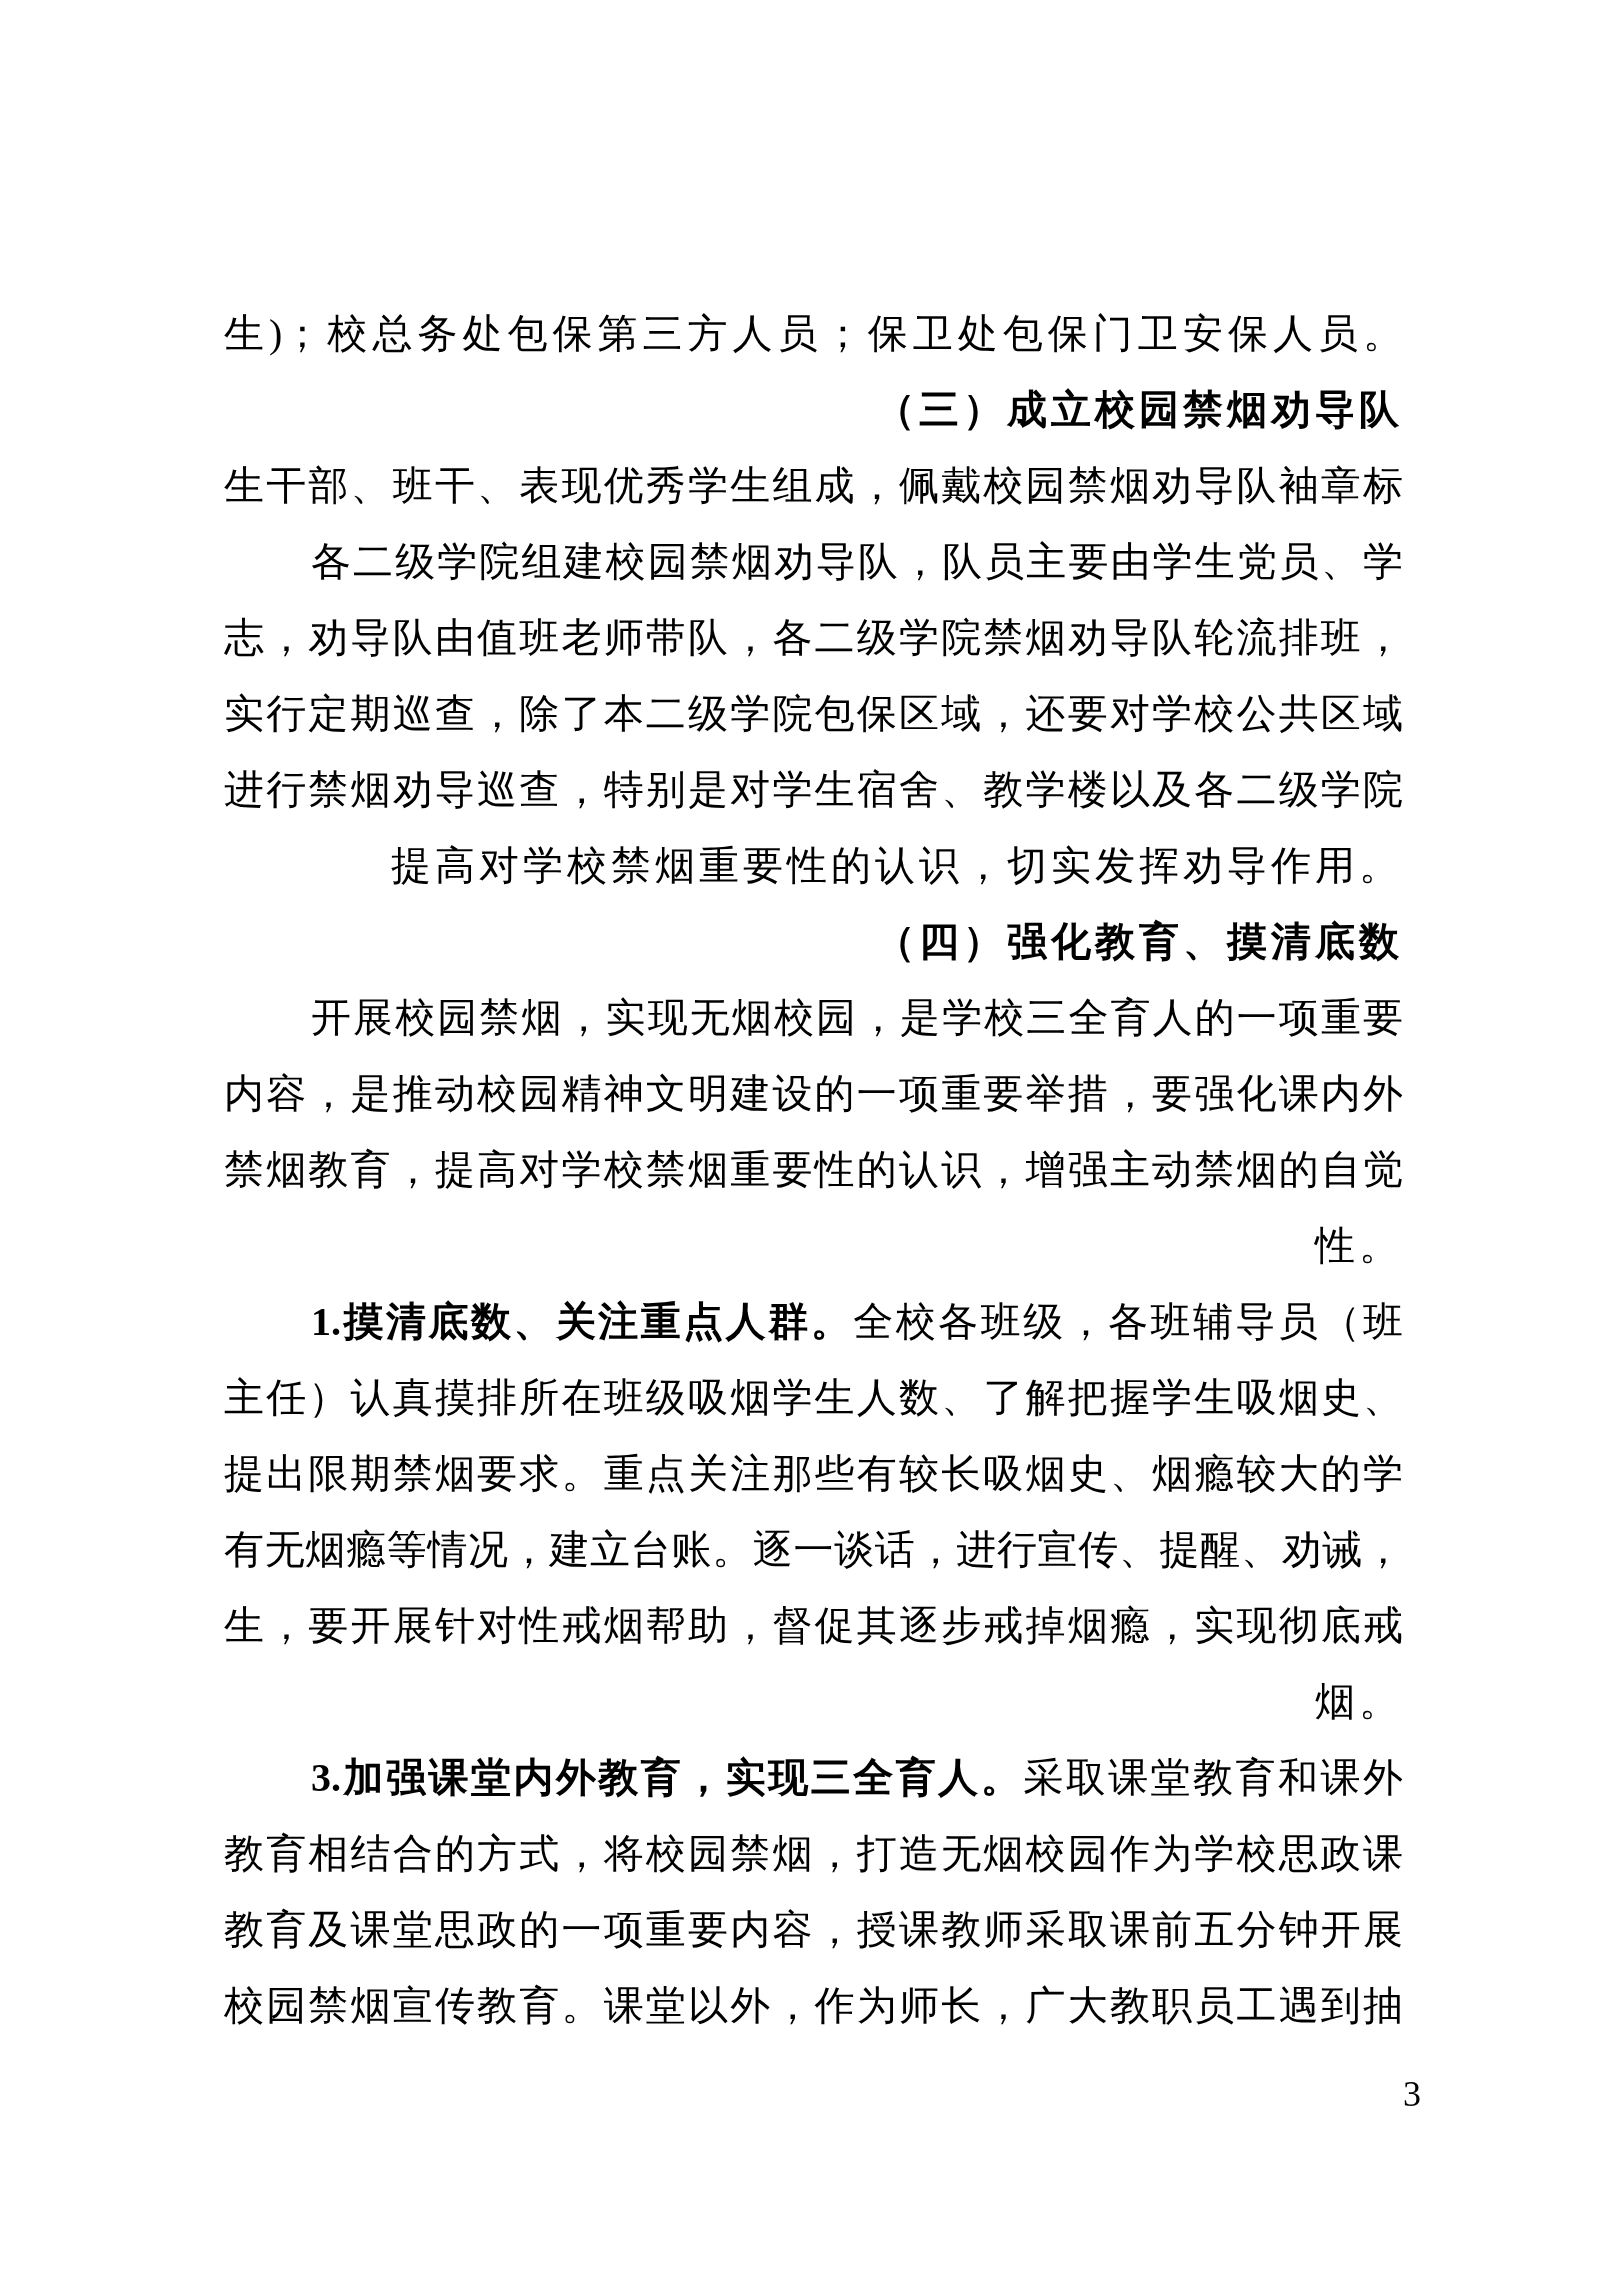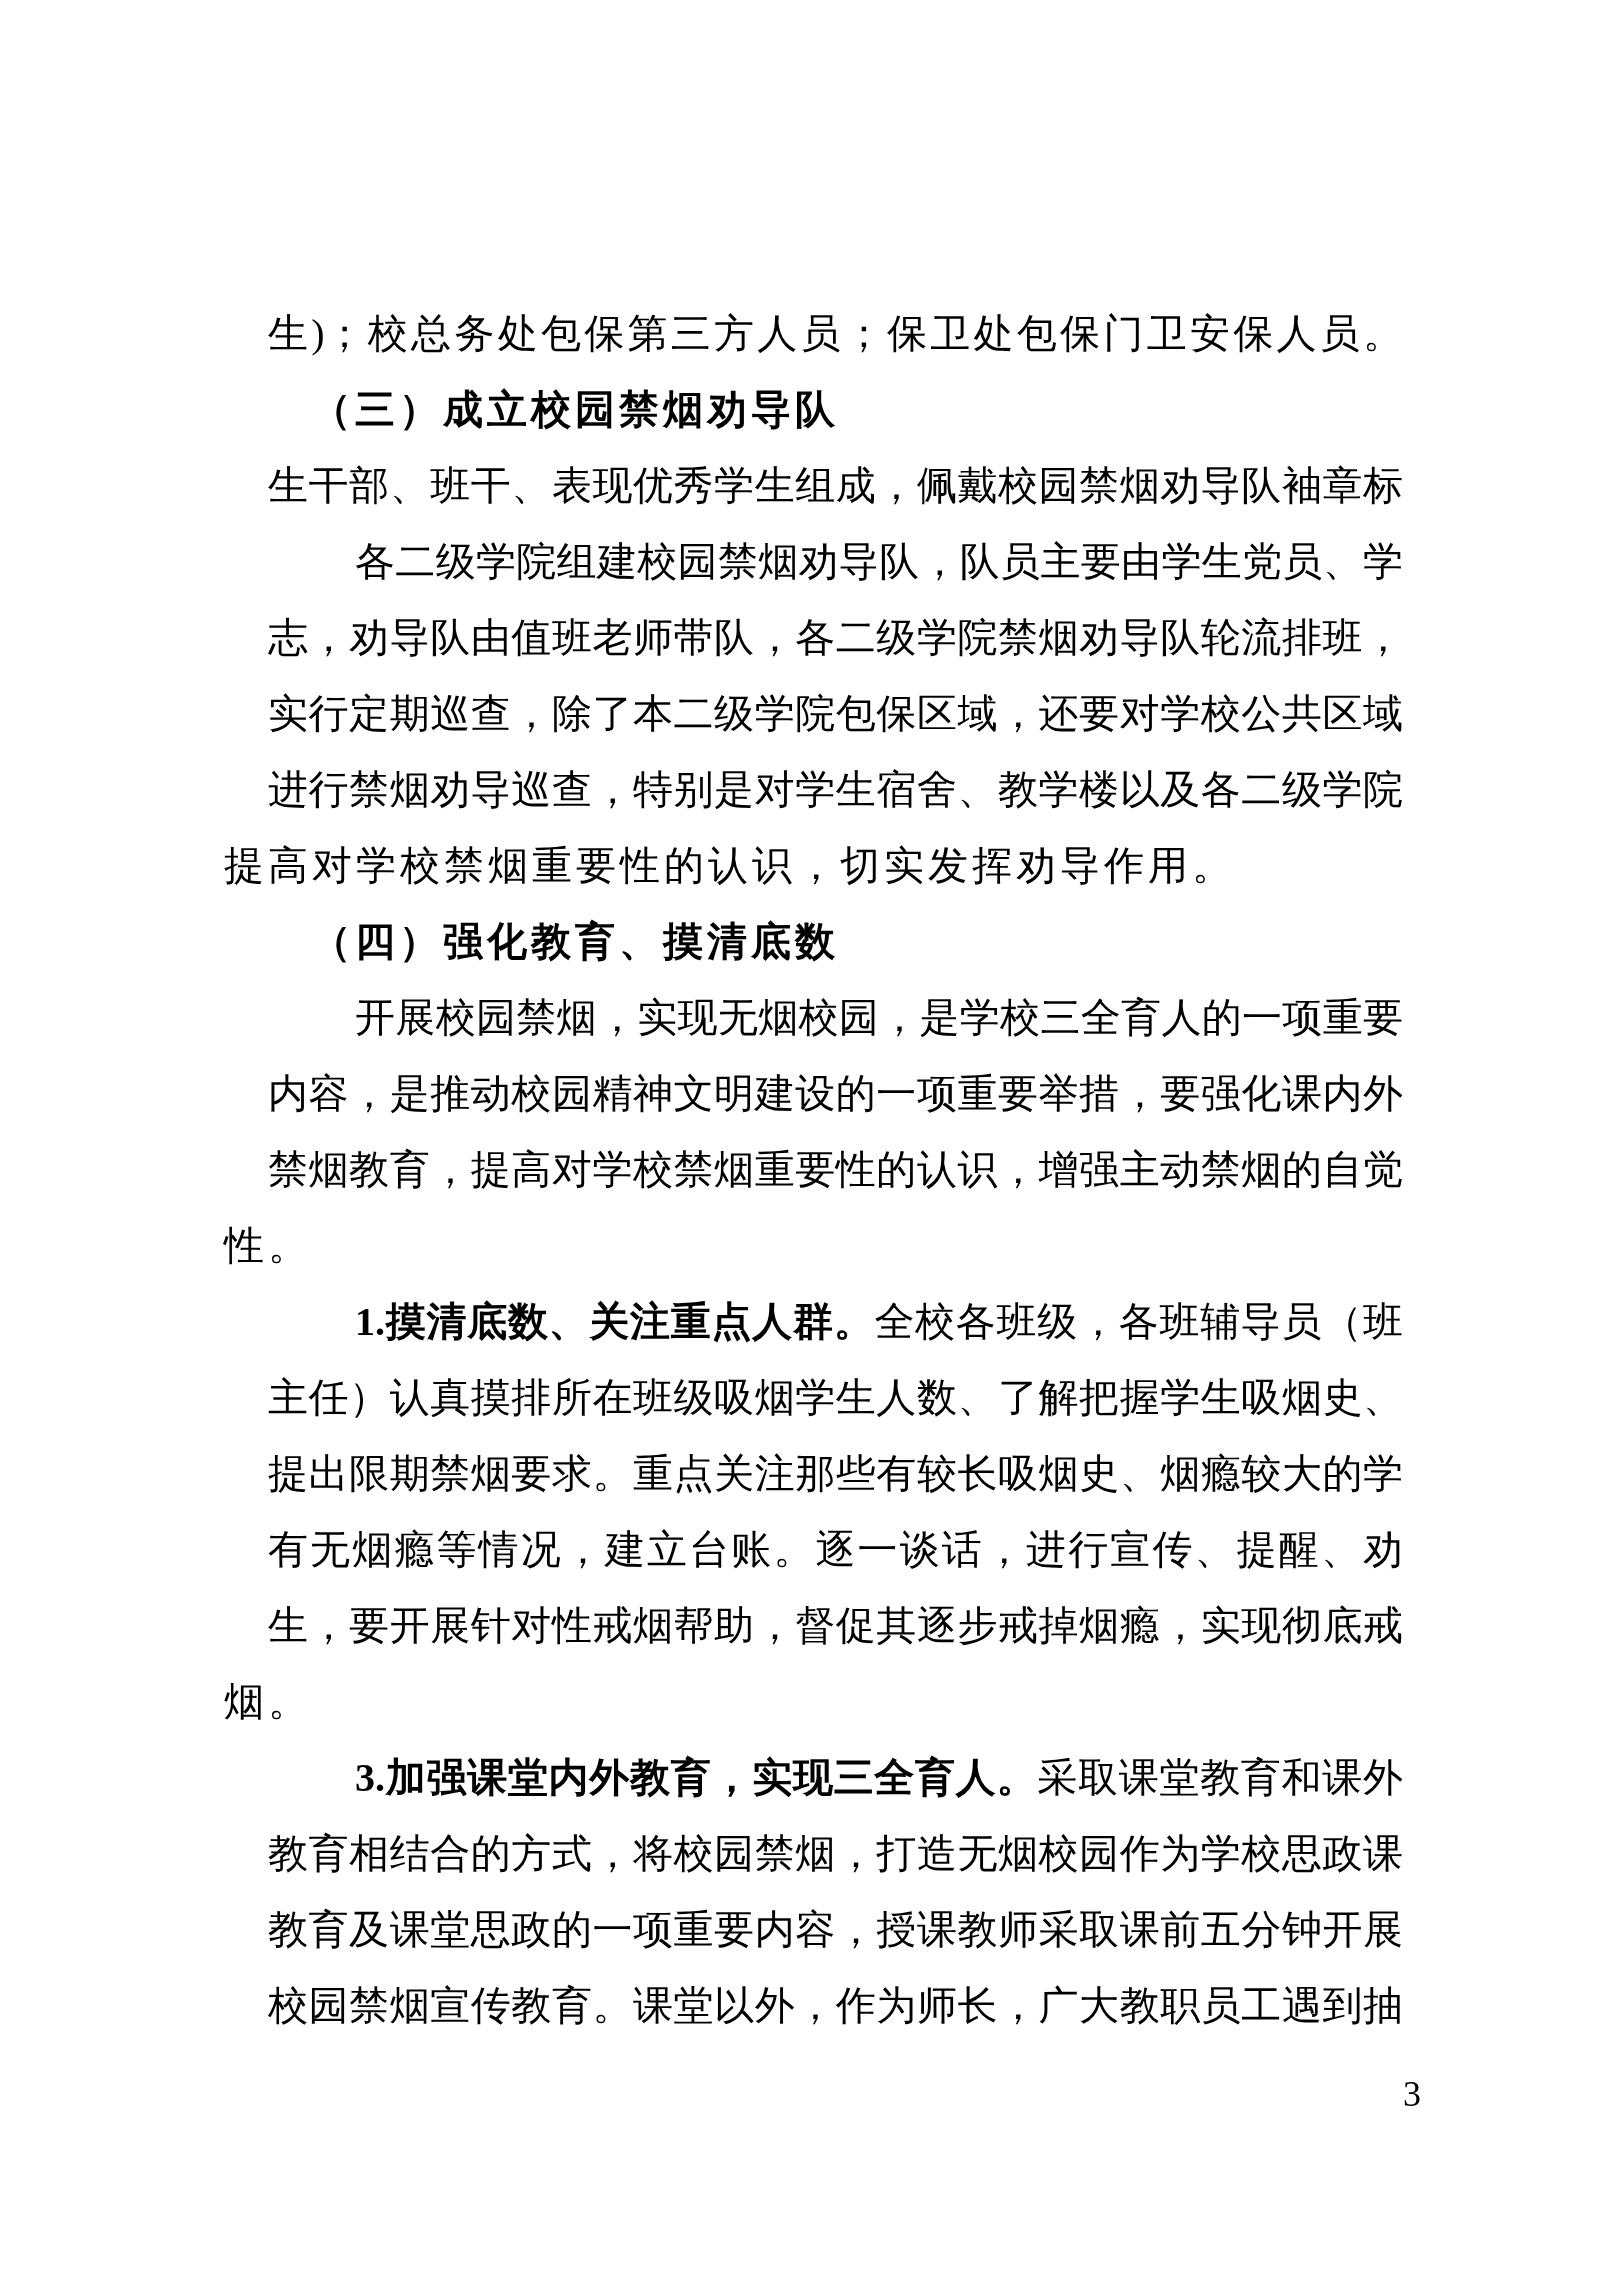--- a/index.html
+++ b/index.html
@@ -20,30 +20,29 @@
     position: absolute;
     left: 224px;
     top: 296px;
     width: 1179px;
   }
   .line {
     height: 76px;
     line-height: 76px;
     font-size: 40px;
     letter-spacing: 4px;
-    text-align: left;
+    text-align: right;
     white-space: nowrap;
   }
   .line.full {
     white-space: normal;
     letter-spacing: 0;
     text-align: justify;
     text-align-last: justify;
     overflow: hidden;
-    margin-left: 44px;
   }
   .line.indent {
     text-indent: 87px;
   }
   .line .b {
     font-weight: bold;
   }
   .line.heading {
     font-weight: bold;
     letter-spacing: 4px;

